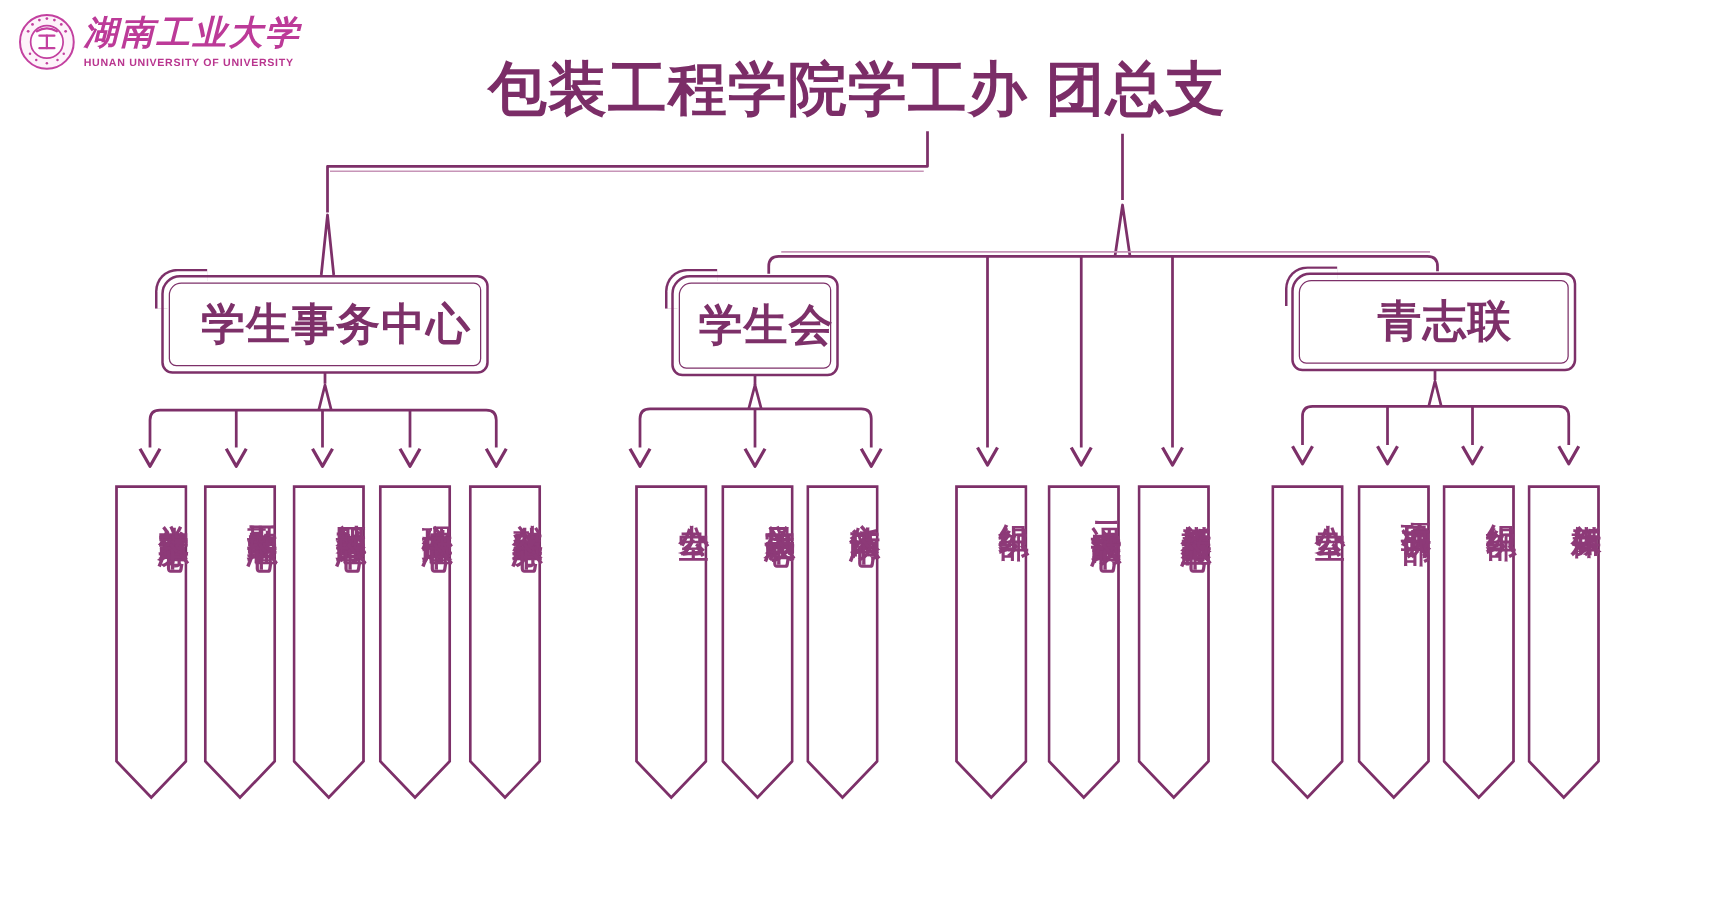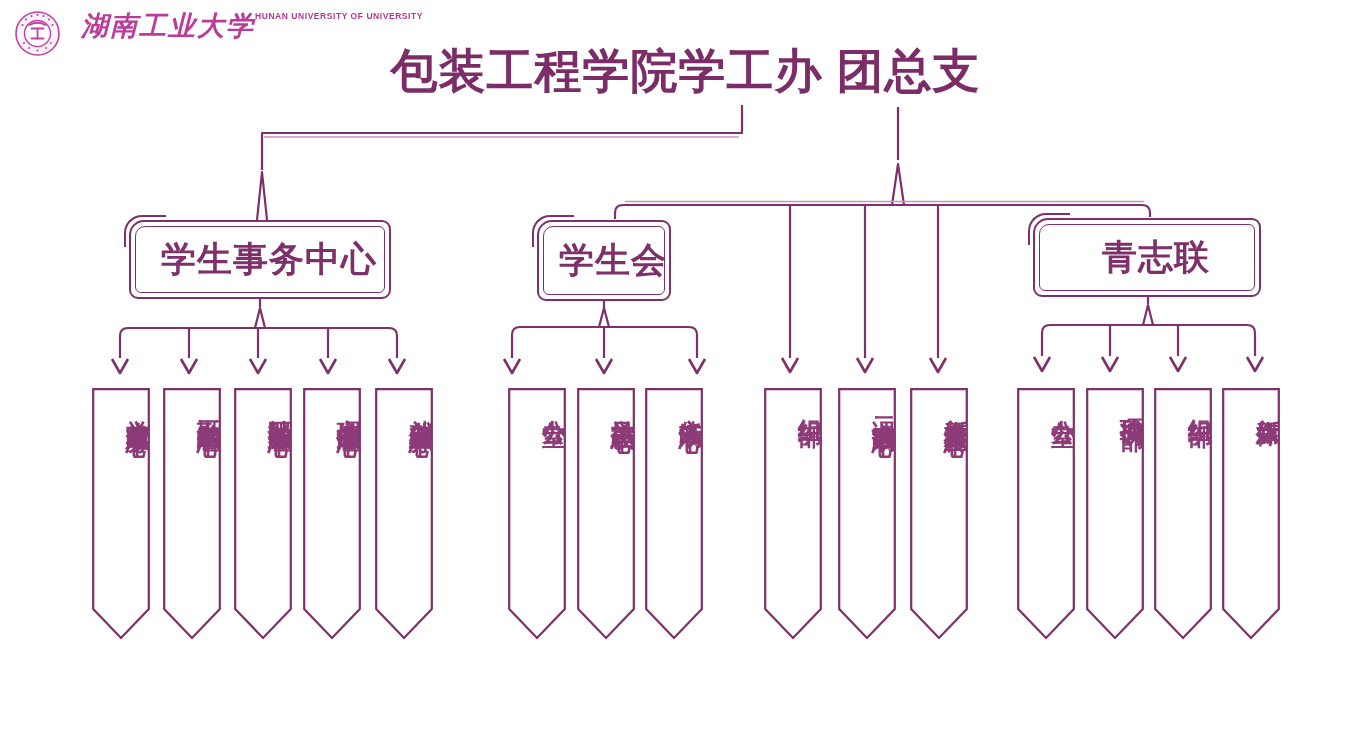--- a/index.html
+++ b/index.html
@@ -6,21 +6,21 @@
   .stage{
     position:relative;
     width:1371px;height:736px;
     background:#ffffff;
     overflow:hidden;
     font-family:"Liberation Sans", sans-serif;
   }
   
   .logo{position:absolute;left:14px;top:10px;display:flex;align-items:flex-start;}
   .logo .seal{flex:0 0 auto;}
-  .logo-text{margin-left:20px;display:flex;}
+  .logo-text{margin-left:6px;display:flex;flex-direction:column;}
   .logo-zh{font-size:27px;font-weight:700;font-style:italic;color:#bc3a98;letter-spacing:2px;line-height:1.25;}
   .logo-en{font-size:8.5px;font-weight:700;color:#b9368f;letter-spacing:0.55px;margin-top:1px;white-space:nowrap;}
   
   .title{
     position:absolute;left:0;right:0;top:40px;
     text-align:center;
     font-size:47px;font-weight:700;color:#7b2d67;letter-spacing:1px;
     white-space:pre;
   }
   

